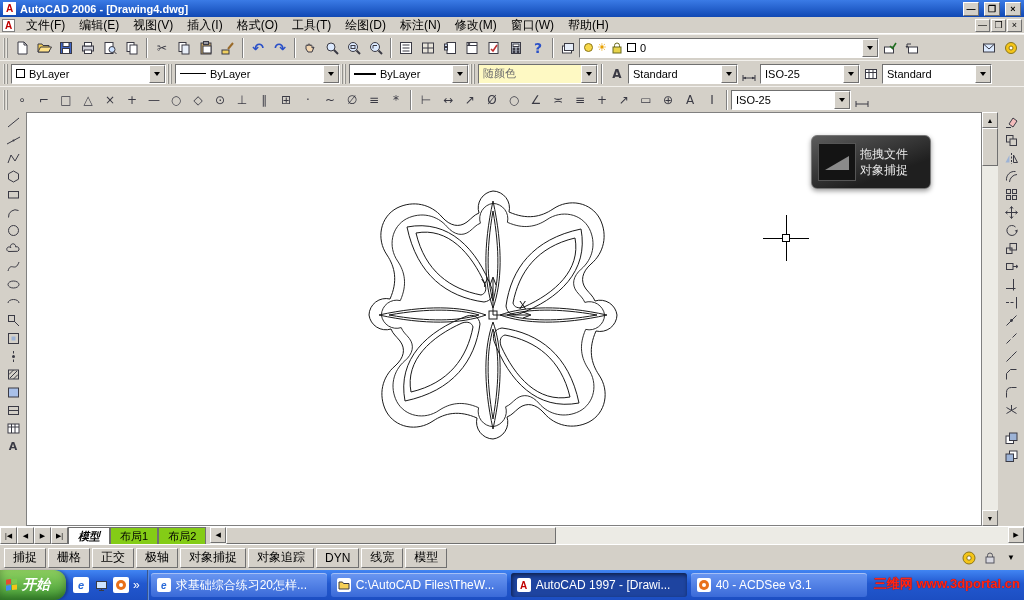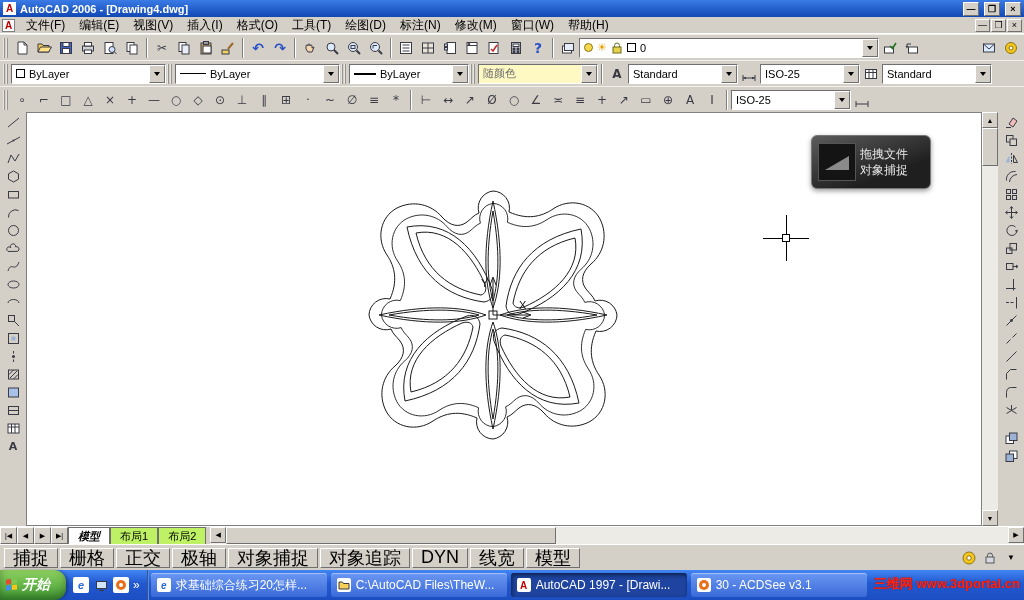--- a/index.html
+++ b/index.html
@@ -53,34 +53,34 @@
   .thumb{width:38px;height:38px;background:#141414;border:1px solid #555;position:relative;overflow:hidden}
   .thumb::after{content:"";position:absolute;left:6px;top:12px;width:24px;height:14px;background:#8a8a8a;clip-path:polygon(0 100%,100% 0,100% 100%)}
   .otext{color:#e8e8e8;font-size:12px;line-height:16px;white-space:nowrap}
   
   .vscroll{width:16px;background:#ecebe5;display:flex;flex-direction:column}
   .sb{width:16px;height:16px;background:#d4d0c8;border:1px solid;border-color:#fff #707070 #707070 #fff;display:flex;align-items:center;justify-content:center;font-size:7px;color:#000}
   .vthumb{width:16px;height:38px;background:#d4d0c8;border:1px solid;border-color:#fff #707070 #707070 #fff}
   
   .tabrow{height:18px;display:flex;align-items:stretch;background:#d4d0c8;border-top:1px solid #fff}
   .navb{width:17px;display:flex;align-items:center;justify-content:center;font-size:7px;background:#d4d0c8;border:1px solid;border-color:#fff #707070 #707070 #fff}
-  .tab{padding:0 9px;display:flex;align-items:center;font-size:11px;background:#bef264;border:1px solid #707070;border-bottom:none}
+  .tab{padding:0 9px;display:flex;align-items:center;font-size:11px;background:#84cc16;border:1px solid #707070;border-bottom:none}
   .tab.active{background:#fff;font-weight:bold;font-style:italic}
   .hscroll{flex:1;display:flex;align-items:stretch;background:#ecebe5;margin-left:4px}
   .hthumb{width:330px;background:#d4d0c8;border:1px solid;border-color:#fff #707070 #707070 #fff}
   
   .cmdwin{height:62px;background:#d4d0c8;padding:2px;display:flex;border-top:1px solid #fff}
   .cmdinner{flex:1;background:#dce8d8;border:1px solid;border-color:#707070 #fff #fff #707070;font-family:"DejaVu Sans Mono",monospace;font-size:12px;color:#1c1c1c;padding:2px 5px;display:flex;flex-direction:column;line-height:17px}
   .prompt{margin-top:auto}
   .cmdscroll{width:16px;display:flex;flex-direction:column;background:#ecebe5;margin-left:1px}
   
   .status{height:26px;display:flex;align-items:center;gap:3px;background:#d4d0c8;padding:0 4px;border-top:1px solid #fff}
   .coords{width:160px;height:20px;display:flex;align-items:center;padding-left:10px;font-size:12px;border:1px solid;border-color:#707070 #fff #fff #707070}
   .sbtns{display:flex;gap:2px}
-  .sbtn{height:20px;padding:0 8px;display:flex;align-items:center;font-size:18px;background:#d4d0c8;border:1px solid;border-color:#fff #707070 #707070 #fff;white-space:nowrap}
+  .sbtn{height:20px;padding:0 8px;display:flex;align-items:center;font-size:12px;background:#d4d0c8;border:1px solid;border-color:#fff #707070 #707070 #fff;white-space:nowrap}
   .sico{width:18px;height:18px;display:flex;align-items:center;justify-content:center}
   
   .taskbar{height:30px;background:linear-gradient(180deg,#4185f3,#2258cf 45%,#1c4ec2);display:flex;align-items:stretch;position:relative}
   .start{width:66px;background:linear-gradient(180deg,#8ed060,#3f9b33);border-radius:0 12px 12px 0;color:#fff;font-weight:bold;font-style:italic;font-size:14px;display:flex;align-items:center;gap:4px;padding:0 10px 0 6px;box-shadow:inset 0 -4px 8px rgba(0,0,0,.3),2px 0 3px rgba(0,0,0,.3)}
   .winlogo{width:12px;height:12px;display:grid;grid-template-columns:5px 5px;grid-template-rows:5px 5px;gap:1px;transform:skewY(-6deg)}
   .winlogo i{display:block}
   .ql{display:flex;align-items:center;gap:4px;padding:0 7px;border-right:2px groove #5a8ae0;color:#fff}
   .qli{width:16px;height:16px;border-radius:2px;display:flex;align-items:center;justify-content:center;font-size:11px;font-weight:bold}
   .task{flex:1;max-width:176px;margin:3px 2px;background:linear-gradient(180deg,#6a97f2,#3a6ad8);border-radius:3px;color:#fff;display:flex;align-items:center;gap:5px;padding:0 6px;font-size:12px;white-space:nowrap;overflow:hidden;box-shadow:inset 0 1px 0 rgba(255,255,255,.4)}
   .task.active{background:#1e44a0;box-shadow:inset 1px 2px 4px rgba(0,0,0,.55)}
@@ -857,18 +857,18 @@
       <span class="tico" style="color:#c00000">A</span>
       <span class="tlabel">AutoCAD 1997 - [Drawi...</span>
     </div>
     <div class="task">
       <span class="tico">
           <svg width="12" height="12">
             <circle cx="6" cy="6" r="5" fill="#e8701a"></circle>
             <circle cx="6" cy="6" r="2" fill="#fff"></circle>
           </svg>
         </span>
-      <span class="tlabel">30 - ACDSee v3.1</span>
+      <span class="tlabel">40 - ACDSee v3.1</span>
     </div>
     <div class="watermark">三维网 www.3dportal.cn</div>
   </div>
 
 </div>
 
 </body></html>

